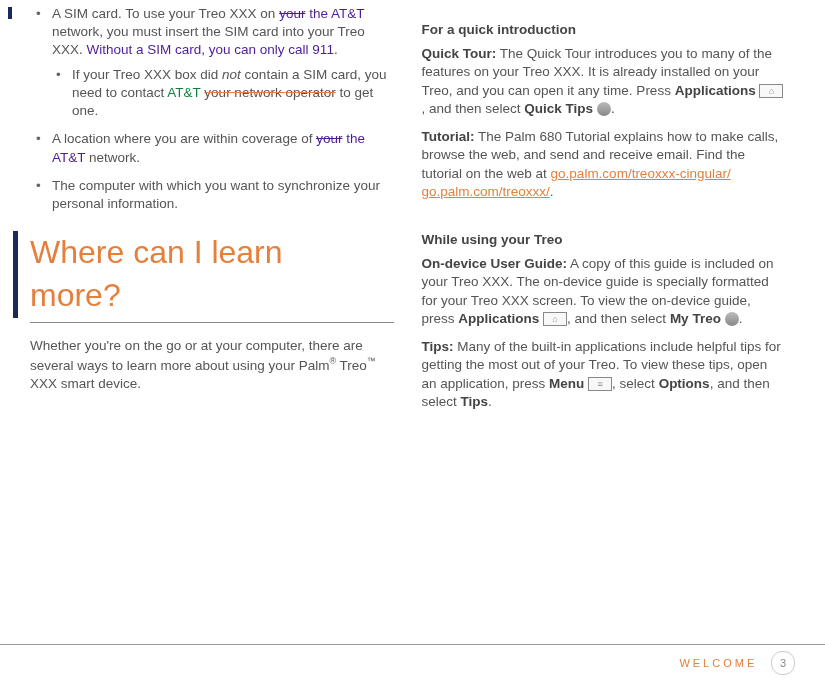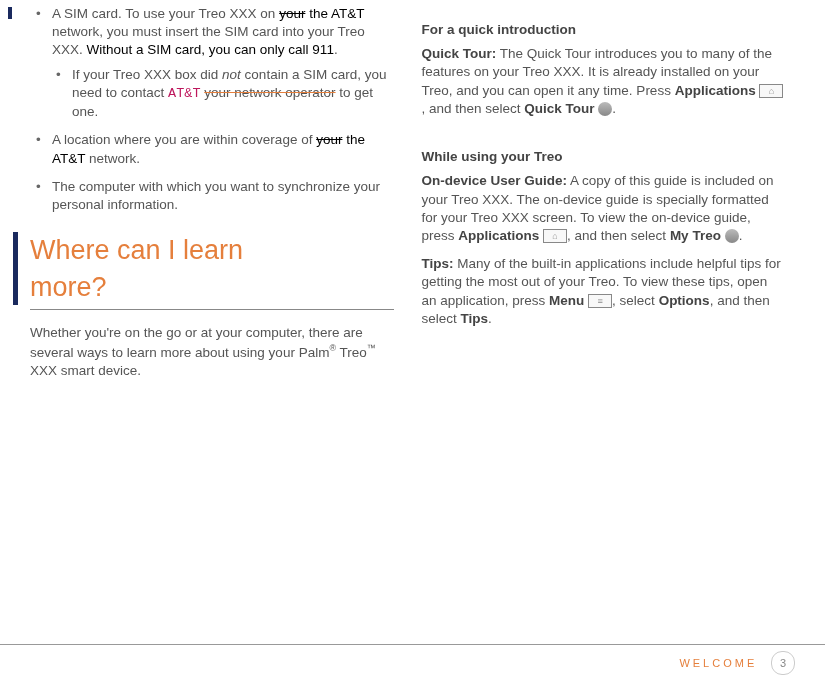--- a/index.html
+++ b/index.html
@@ -25,26 +25,26 @@
   }
   .bullet-list { list-style: none; padding-left: 0; margin: 0; }
   .bullet-list > li { position: relative; padding-left: 22px; margin-bottom: 10px; }
   .bullet-list > li::before {
     content: "•"; position: absolute; left: 6px; top: 0; color: #666;
   }
   .sub-list { list-style: none; padding-left: 0; margin: 6px 0 0 0; }
   .sub-list > li { position: relative; padding-left: 20px; margin-bottom: 8px; }
   .sub-list > li::before { content: "•"; position: absolute; left: 4px; top: 0; color: #666; }
   .revmark { position: absolute; left: -22px; width: 4px; background: #1a2a5e; }
-  .blue { color: #000000; text-align: center; }
-  .orange { color: #be185d; font-family: Liberation Mono, monospace; }
+  .blue { color: #4c1d95; text-align: center; }
+  .orange { color: #15803d; }
   .strike { text-decoration: line-through; }
   h2.section {
     font-weight: normal;
-    font-size: 27px;
+    font-size: 32px;
     color: #e57f3c;
     margin: 18px 0 2px 0;
     border-left: 5px solid #1a2a5e;
     padding-left: 12px;
     position: relative;
     left: -17px;
   }
   .section-rule { border-bottom: 1px solid #888; margin-bottom: 14px; margin-top: 4px;}
   .bold { font-weight: bold; color: #444; }
   .subhead { font-weight: bold; color: #444; margin-top: 30px; margin-bottom: 6px; }
@@ -126,21 +126,24 @@
     <div class="section-rule"></div>
 
     <p>
       <span>Whether you're on the go or at your computer, there are several ways to learn more about using your Palm</span><span class="super">®</span><span> Treo</span><span class="super">™</span><span> XXX smart device.</span>
     </p>
   </div>
 
   <div class="col">
     <div class="subhead" style="margin-top:16px;">For a quick introduction</div>
     <p>
-      <span class="bold">Quick Tour:</span><span> The Quick Tour introduces you to many of the features on your Treo XXX. It is already installed on your Treo, and you can open it any time. Press </span><span class="bold">Applications</span> <span class="icon-box">⌂</span><span>, and then select </span><span class="bold">Quick Tour</span> <span class="icon-circle"></span><span>.</span>
+      <span class="bold">Quick Tour:</span><span> The Quick Tour introduces you to many of the features on your Treo XXX. It is already installed on your Treo, and you can open it any time. Press </span><span class="bold">Applications</span> <span class="icon-box">⌂</span><span>, and then select </span><span class="bold">Quick Tips</span> <span class="icon-circle"></span><span>.</span>
+    </p>
+    <p>
+      <span class="bold">Tutorial:</span><span> The Palm 680 Tutorial explains how to make calls, browse the web, and send and receive email. Find the tutorial on the web at </span><a href="#" class="link">go.palm.com/treoxxx-cingular/</a> <a href="#" class="link">go.palm.com/treoxxx/</a><span>.</span>
     </p>
 
     <div class="subhead">While using your Treo</div>
     <p>
       <span class="bold">On-device User Guide:</span><span> A copy of this guide is included on your Treo XXX. The on-device guide is specially formatted for your Treo XXX screen. To view the on-device guide, press </span><span class="bold">Applications</span> <span class="icon-box">⌂</span><span>, and then select </span><span class="bold">My Treo</span> <span class="icon-circle"></span><span>.</span>
     </p>
     <p>
       <span class="bold">Tips:</span><span> Many of the built-in applications include helpful tips for getting the most out of your Treo. To view these tips, open an application, press </span><span class="bold">Menu</span> <span class="icon-box">≡</span><span>, select </span><span class="bold">Options</span><span>, and then select </span><span class="bold">Tips</span><span>.</span>
     </p>
   </div>

